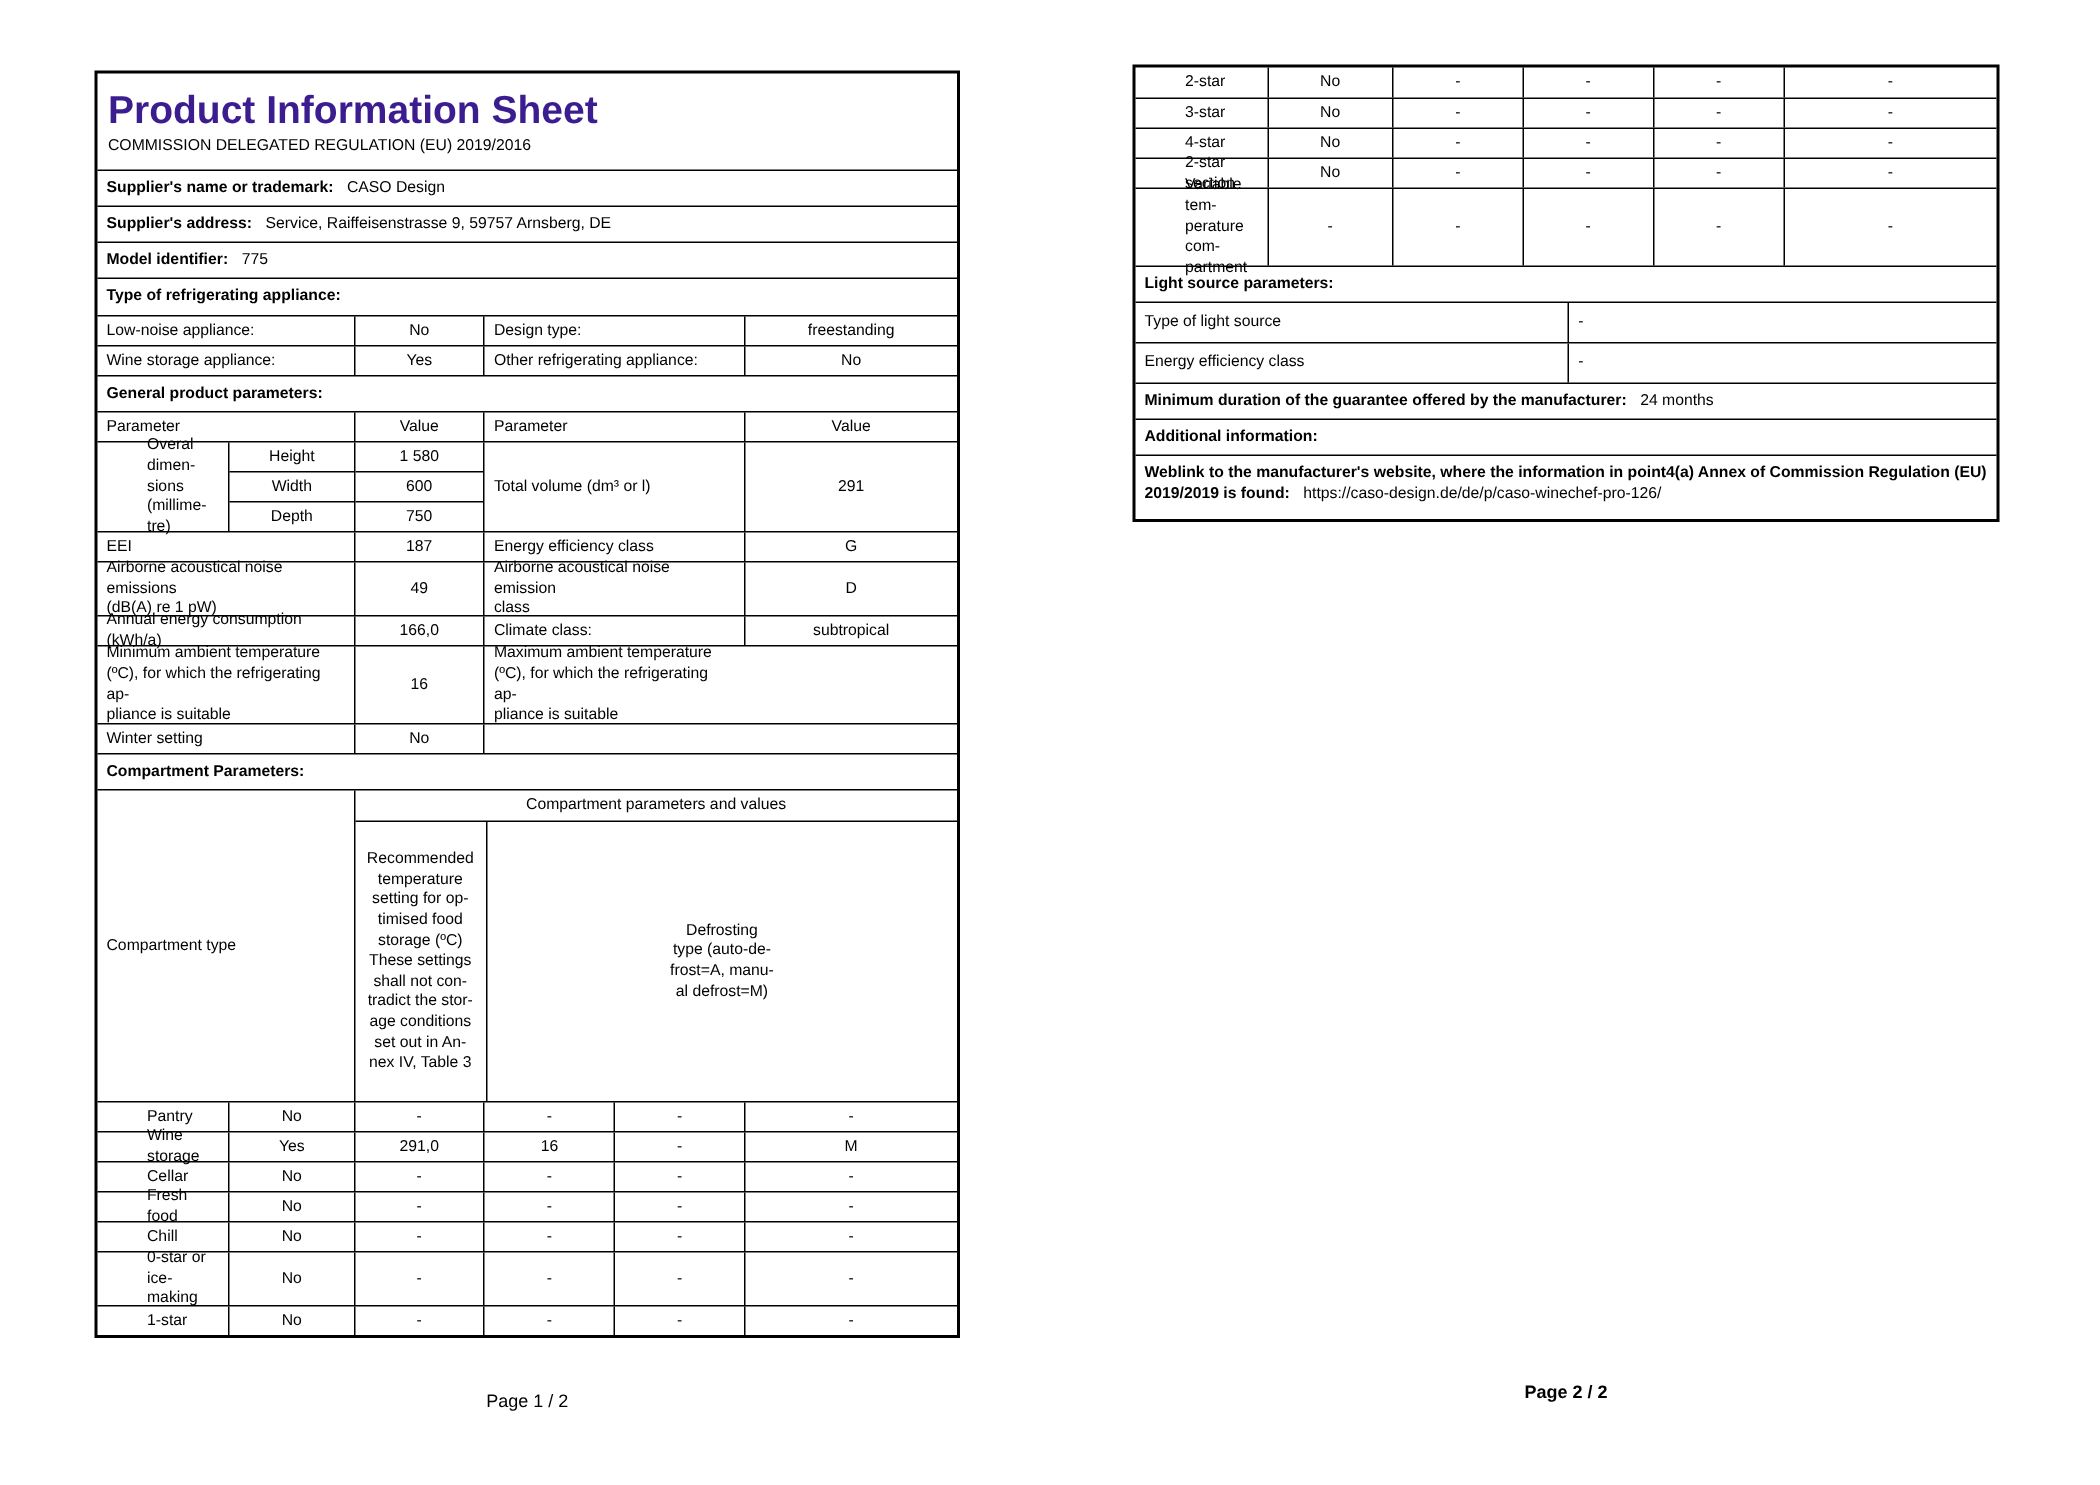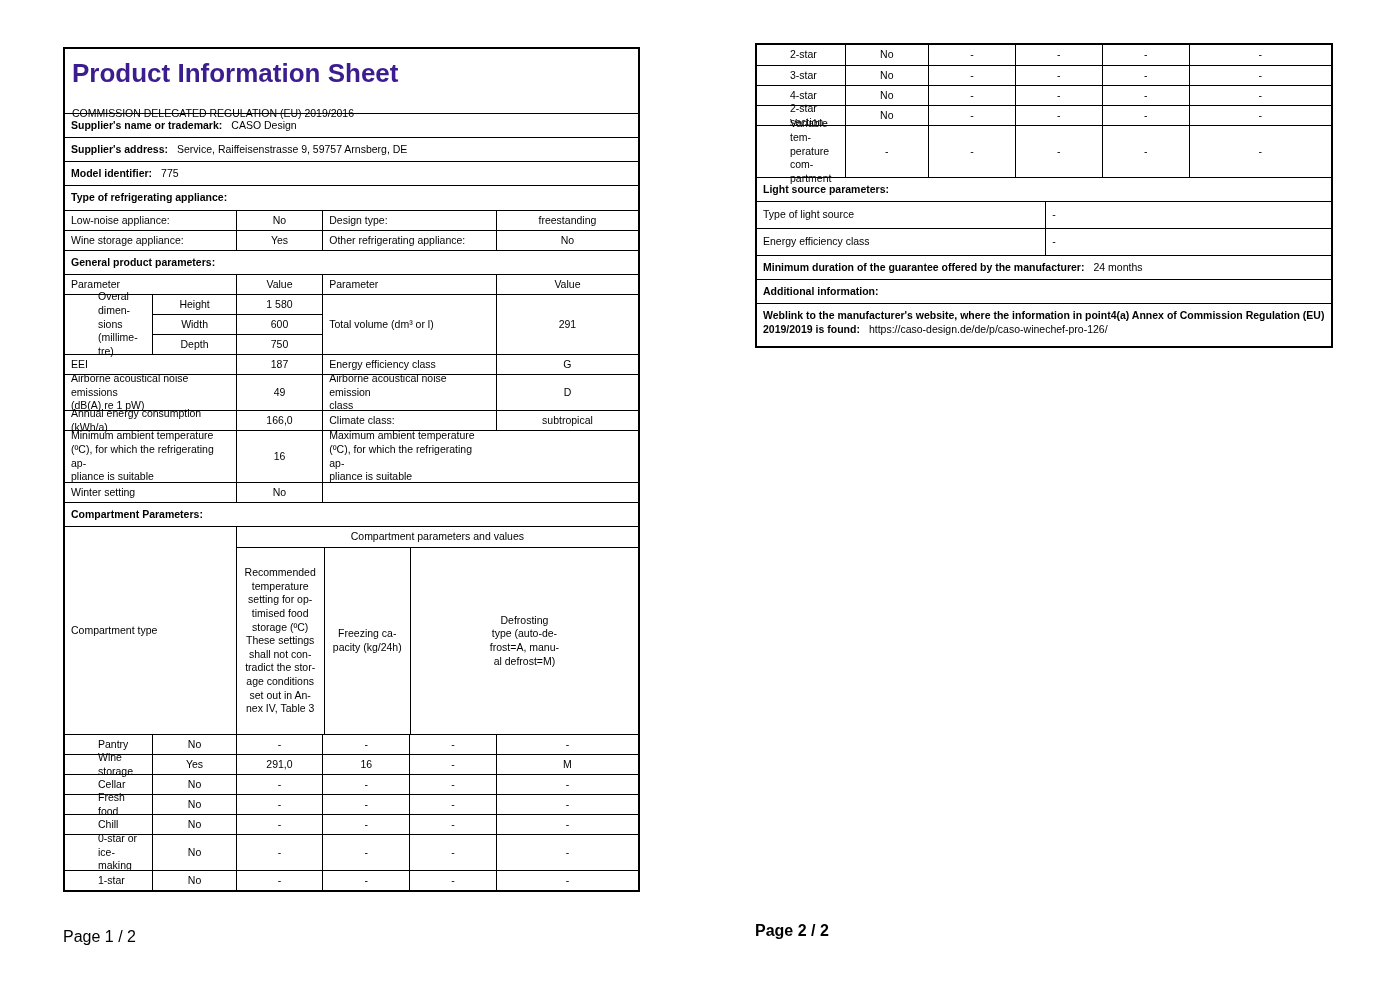--- a/index.html
+++ b/index.html
@@ -26,22 +26,22 @@
   
   .stack{border-left:1px solid #000;display:flex;flex-direction:column;padding:0;box-sizing:border-box;min-width:0;}
   .stack:first-child{border-left:none;}
   .sub{flex:1;display:flex;align-items:center;justify-content:center;text-align:center;border-top:1px solid #000;padding:1px 4px;box-sizing:border-box;}
   .sub:first-child{border-top:none;}
   .subflex{flex:1;display:flex;align-items:stretch;border-top:1px solid #000;min-width:0;}
   
   .ic{width:21.5%;}.id{width:21.65%;}.ie{width:21.5%;}.if{flex:1;}
   .titlecell{display:block;padding:8px 7px 6px 7px;}
   .doc-title{font-size:26px;font-weight:bold;color:#3b1d8f;letter-spacing:0;}
-  .doc-subtitle{margin-top:16px;font-size:10.5px;color:#000;}
-  .pagenum{position:absolute;text-align:left;font-size:16px;}
+  .doc-subtitle{margin-top:0;font-size:10.5px;color:#000;}
+  .pagenum{position:absolute;text-align:center;font-size:12px;}
   .pn1{left:63px;top:927px;width:577px;}
   .pn2{left:755px;top:921px;width:578px;font-weight:bold;}
 </style>
 </head>
 <body>
 
 <div class="page p1">
 
   <div class="row" style="height:64px">
     <div class="cell titlecell" style="width:100%">
@@ -258,24 +258,20 @@
 setting for op-
 timised food
 storage (ºC)
 These settings
 shall not con-
 tradict the stor-
 age conditions
 set out in An-
 nex IV, Table 3</span>
           </div>
-        <div class="cell ie ctr">
-            <span class="pre">Freezing ca-
-pacity (kg/24h)</span>
-          </div>
         <div class="cell if ctr">
             <span class="pre">Defrosting
 type (auto-de-
 frost=A, manu-
 al defrost=M)</span>
           </div>
       </div>
     </div>
   </div>
 

